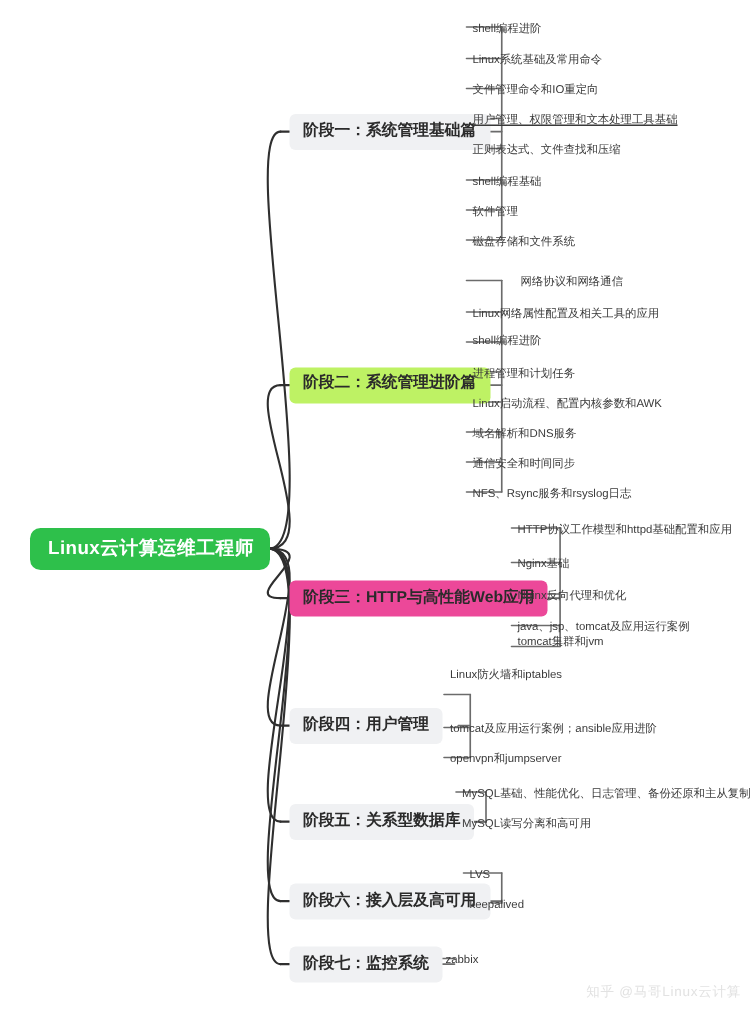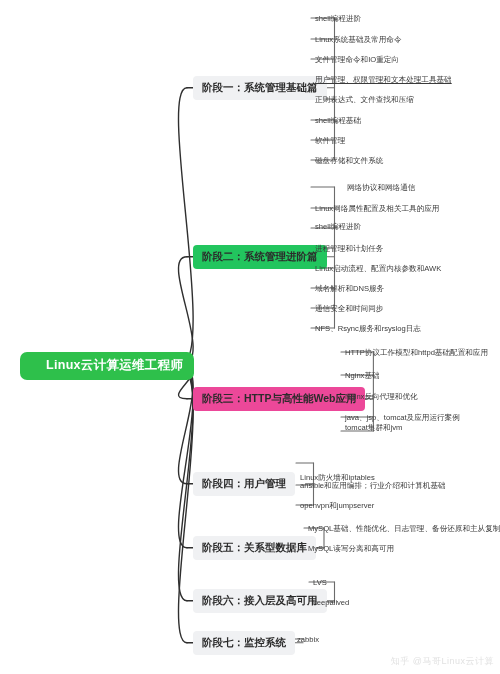--- a/index.html
+++ b/index.html
@@ -33,21 +33,21 @@
     white-space: nowrap;
   }
   
   .root-node {
     background: #2ec04b;
     color: #ffffff;
     font-weight: bold;
     font-size: 12.5px;
     letter-spacing: 0.3px;
     border-radius: 7px;
-    padding: 7px 11px 8px 26px;
+    padding: 7px 11px 8px 12px;
     line-height: 1;
     left: 20px;
     top: 352px;
   }
   
   .stage-node {
     background: #f0f1f3;
     color: #2b2b2b;
     font-size: 10.5px;
     font-weight: bold;
@@ -139,38 +139,38 @@
       <div class="node root-node" style="left: 20px; top: 352px; background: rgb(46, 192, 75); color: rgb(255, 255, 255);">Linux云计算运维工程师</div>
       <div class="node stage-node" style="left: 193px; top: 76px; background: rgb(240, 241, 243);">阶段一：系统管理基础篇</div>
       <div class="node leaf-node" style="left: 315px; top: 13px;">shell编程进阶</div>
       <div class="node leaf-node" style="left: 315px; top: 34px;">Linux系统基础及常用命令</div>
       <div class="node leaf-node" style="left: 315px; top: 54px;">文件管理命令和IO重定向</div>
       <div class="node leaf-node" style="left: 315px; top: 74px; text-decoration: underline;">用户管理、权限管理和文本处理工具基础</div>
       <div class="node leaf-node" style="left: 315px; top: 94px;">正则表达式、文件查找和压缩</div>
       <div class="node leaf-node" style="left: 315px; top: 115px;">shell编程基础</div>
       <div class="node leaf-node" style="left: 315px; top: 135px;">软件管理</div>
       <div class="node leaf-node" style="left: 315px; top: 155px;">磁盘存储和文件系统</div>
-      <div class="node stage-node" style="left: 193px; top: 245px; background: #22c55e;">阶段二：系统管理进阶篇</div>
+      <div class="node stage-node" style="left: 193px; top: 245px; background: #bef264; font-family: Liberation Mono, monospace;">阶段二：系统管理进阶篇</div>
       <div class="node leaf-node" style="left: 315px; top: 182px; margin-left: 32px;">网络协议和网络通信</div>
       <div class="node leaf-node" style="left: 315px; top: 203px;">Linux网络属性配置及相关工具的应用</div>
       <div class="node leaf-node" style="left: 315px; top: 221px;">shell编程进阶</div>
       <div class="node leaf-node" style="left: 315px; top: 243px;">进程管理和计划任务</div>
       <div class="node leaf-node" style="left: 315px; top: 263px;">Linux启动流程、配置内核参数和AWK</div>
       <div class="node leaf-node" style="left: 315px; top: 283px;">域名解析和DNS服务</div>
       <div class="node leaf-node" style="left: 315px; top: 303px;">通信安全和时间同步</div>
       <div class="node leaf-node" style="left: 315px; top: 323px;">NFS、Rsync服务和rsyslog日志</div>
       <div class="node stage-node" style="left: 193px; top: 387px; background: #ec4899;">阶段三：HTTP与高性能Web应用</div>
       <div class="node leaf-node" style="left: 345px; top: 347px;">HTTP协议工作模型和httpd基础配置和应用</div>
       <div class="node leaf-node" style="left: 345px; top: 370px;">Nginx基础</div>
       <div class="node leaf-node" style="left: 345px; top: 391px;">Nginx反向代理和优化</div>
       <div class="node leaf-node" style="left: 345px; top: 412px;">java、jsp、tomcat及应用运行案例</div>
       <div class="node leaf-node" style="left: 345px; top: 422px;">tomcat集群和jvm</div>
       <div class="node stage-node" style="left: 193px; top: 472px; background: rgb(240, 241, 243);">阶段四：用户管理</div>
-      <div class="node leaf-node" style="left: 300px; top: 472px;">Linux防火墙和iptables</div>
-      <div class="node leaf-node" style="left: 300px; top: 480px;">ansible和应用编排；行业介绍和计算机基础</div>
+      <div class="node leaf-node" style="left: 300px; top: 444px;">Linux防火墙和iptables</div>
+      <div class="node leaf-node" style="left: 300px; top: 480px;">tomcat及应用运行案例；ansible应用进阶</div>
       <div class="node leaf-node" style="left: 300px; top: 500px;">openvpn和jumpserver</div>
       <div class="node stage-node" style="left: 193px; top: 536px; background: rgb(240, 241, 243);">阶段五：关系型数据库</div>
       <div class="node leaf-node" style="left: 308px; top: 523px;">MySQL基础、性能优化、日志管理、备份还原和主从复制</div>
       <div class="node leaf-node" style="left: 308px; top: 543px;">MySQL读写分离和高可用</div>
       <div class="node stage-node" style="left: 193px; top: 589px; background: rgb(240, 241, 243);">阶段六：接入层及高可用</div>
       <div class="node leaf-node" style="left: 313px; top: 577px;">LVS</div>
       <div class="node leaf-node" style="left: 313px; top: 597px;">keepalived</div>
       <div class="node stage-node" style="left: 193px; top: 631px; background: rgb(240, 241, 243);">阶段七：监控系统</div>
       <div class="node leaf-node" style="left: 297px; top: 634px;">zabbix</div>
     </div>

